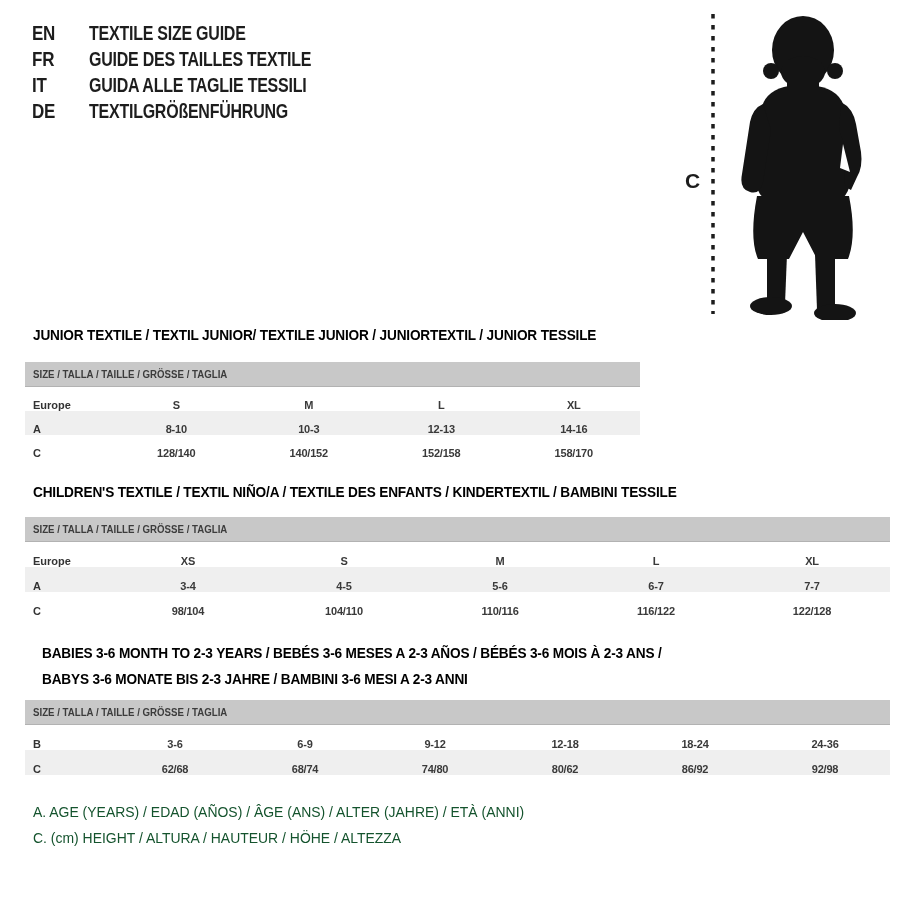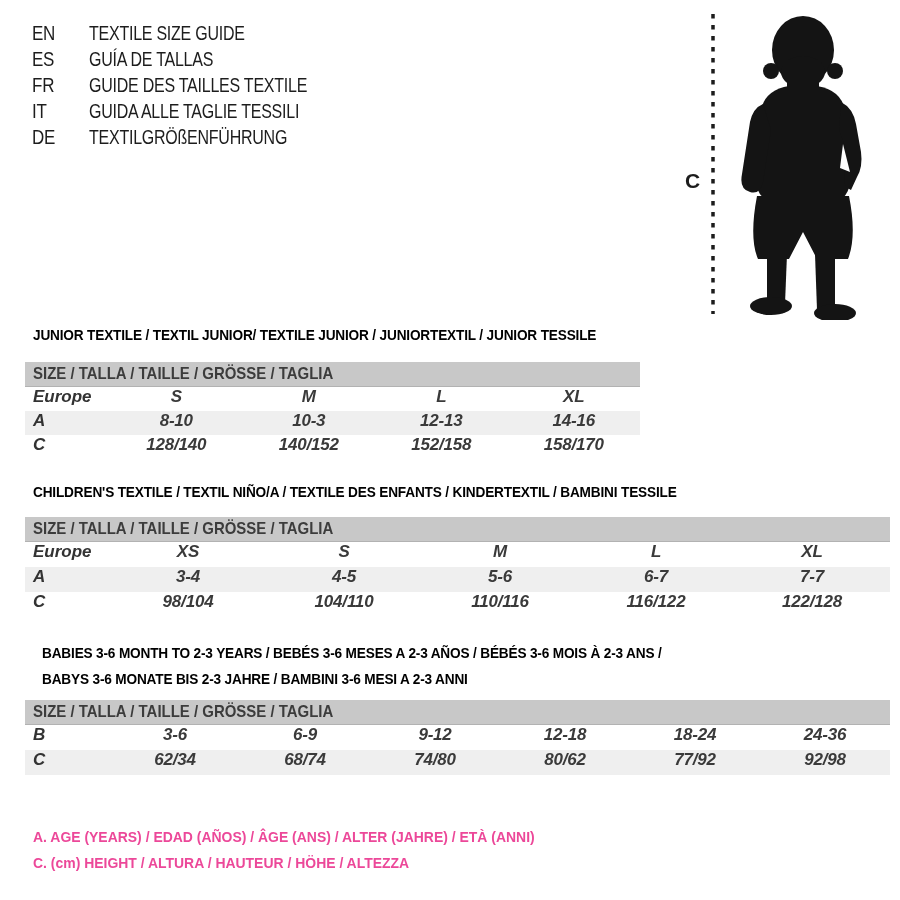--- a/index.html
+++ b/index.html
@@ -7,57 +7,53 @@
           font-family:"Liberation Sans",sans-serif;color:#2a2a2a;}
 
   
   .cond{display:inline-block;white-space:nowrap;transform-origin:0 50%;}
   .c80{transform:scaleX(0.80);}
   .c88{transform:scaleX(0.88);}
   .c93{transform:scaleX(0.93);}
 
   
   .lang{position:absolute;left:32px;top:20px;}
-  .lang-row{display:flex;height:26px;align-items:center;font-size:20px;font-weight:normal;
+  .lang-row{display:flex;height:26px;align-items:center;font-size:20px;font-weight:bold;
             color:#1d1d1d;letter-spacing:-0.3px;}
   .lang-code{width:57px;display:inline-block;transform:scaleX(0.85);transform-origin:0 50%;}
 
   
   .sec-title{position:absolute;font-size:15.5px;font-weight:bold;color:#000000;
              white-space:nowrap;line-height:26px;letter-spacing:-0.2px;}
 
   
-  .tbl{position:absolute;font-size:17px;font-weight:bold;color:#3a3a3a;}
+  .tbl{position:absolute;font-size:11px;font-weight:bold;color:#3a3a3a;}
   .band{background:var(--band-color,#c8c8c8);border-bottom:1px solid #b2b2b2;
         padding-left:8px;color:#3c3c3c;display:flex;align-items:center;}
-  .trow{display:flex;align-items:flex-start;font-style:italic;}
+  .trow{display:flex;align-items:flex-end;}
   .trow.alt{background:var(--alt-color,#efefef);}
   .tbl1 .band,.tbl1 .trow{height:24px;}
   .tbl2 .band,.tbl3 .band{height:24px;}
   .tbl2 .trow,.tbl3 .trow{height:25px;}
   .tlabel{width:85px;padding-left:8px;box-sizing:border-box;color:#333;}
   .tcell{flex:1;text-align:center;letter-spacing:-0.2px;}
 
   
-  .footnotes{position:absolute;left:33px;top:824px;font-size:15px;font-weight:bold;
-             color:#ec4899;line-height:26px;}
+  .footnotes{position:absolute;left:33px;top:799px;font-size:15px;font-weight:normal;
+             color:#14532d;line-height:26px;}
 </style>
 </head>
 <body>
 
 <div id="canvas">
 
   <div class="lang">
     <div class="lang-row">
       <span class="lang-code">EN</span>
       <span class="cond c80">TEXTILE SIZE GUIDE</span>
-    </div>
-    <div class="lang-row">
-      <span class="lang-code">ES</span>
-      <span class="cond c80">GUÍA DE TALLAS</span>
     </div>
     <div class="lang-row">
       <span class="lang-code">FR</span>
       <span class="cond c80">GUIDE DES TAILLES TEXTILE</span>
     </div>
     <div class="lang-row">
       <span class="lang-code">IT</span>
       <span class="cond c80">GUIDA ALLE TAGLIE TESSILI</span>
     </div>
     <div class="lang-row">
@@ -162,25 +158,25 @@
       <div class="tlabel">B</div>
       <div class="tcell">3-6</div>
       <div class="tcell">6-9</div>
       <div class="tcell">9-12</div>
       <div class="tcell">12-18</div>
       <div class="tcell">18-24</div>
       <div class="tcell">24-36</div>
     </div>
     <div class="trow alt">
       <div class="tlabel">C</div>
-      <div class="tcell">62/34</div>
+      <div class="tcell">62/68</div>
       <div class="tcell">68/74</div>
       <div class="tcell">74/80</div>
       <div class="tcell">80/62</div>
-      <div class="tcell">77/92</div>
+      <div class="tcell">86/92</div>
       <div class="tcell">92/98</div>
     </div>
   </div>
 
   <div class="footnotes">
     <div><span class="cond c93">A. AGE (YEARS) / EDAD (AÑOS) / ÂGE (ANS) / ALTER (JAHRE) / ETÀ (ANNI)</span></div>
     <div><span class="cond c93">C. (cm) HEIGHT / ALTURA / HAUTEUR / HÖHE / ALTEZZA</span></div>
   </div>
 
 </div>

